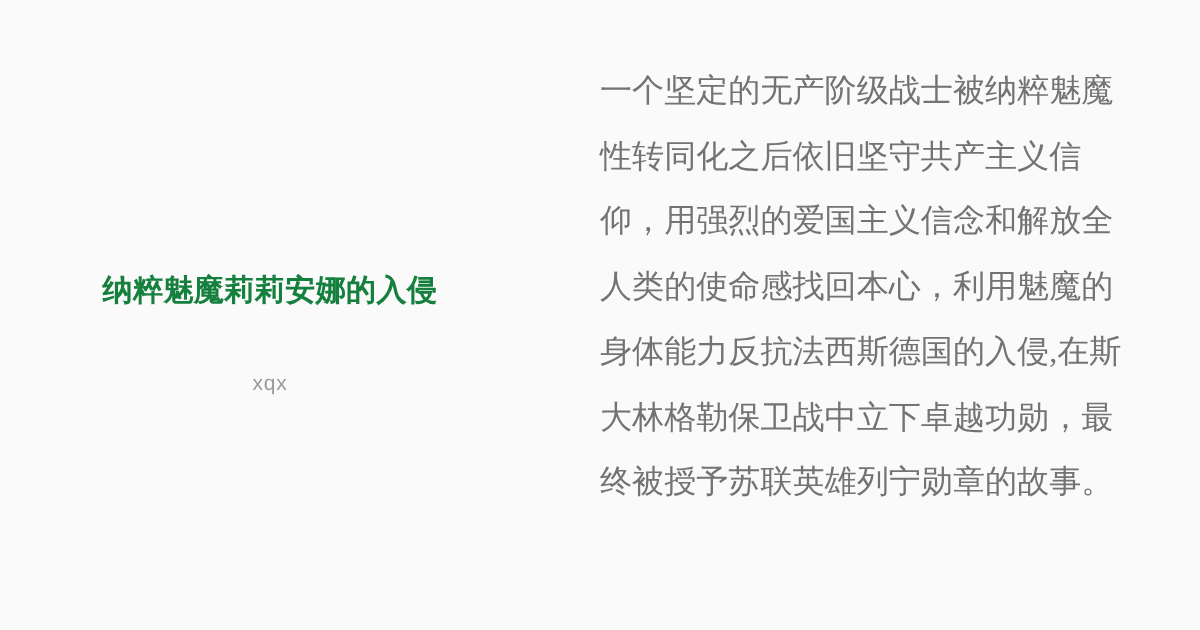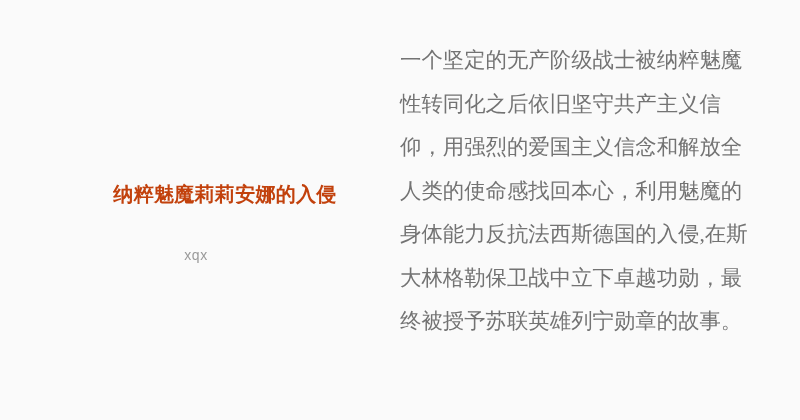--- a/index.html
+++ b/index.html
@@ -29,28 +29,27 @@
   .book-title {
     position: absolute;
     top: 182px;
     left: 0;
     width: 100%;
     text-align: center;
     font-family: "Liberation Sans", sans-serif;
     font-weight: 700;
     font-size: 20px;
     line-height: 24px;
-    color: #c2410c;
+    color: #15803d;
     letter-spacing: 0.3px;
-    margin-left: 45px;
   }
   .book-author {
     position: absolute;
     top: 247px;
-    left: 16px;
+    left: 0;
     width: 100%;
     text-align: center;
     font-family: "Liberation Sans", sans-serif;
     font-size: 14px;
     line-height: 16px;
     color: #9a9a9a;
     letter-spacing: 0.5px;
   }
   .desc-pane {
     position: absolute;

